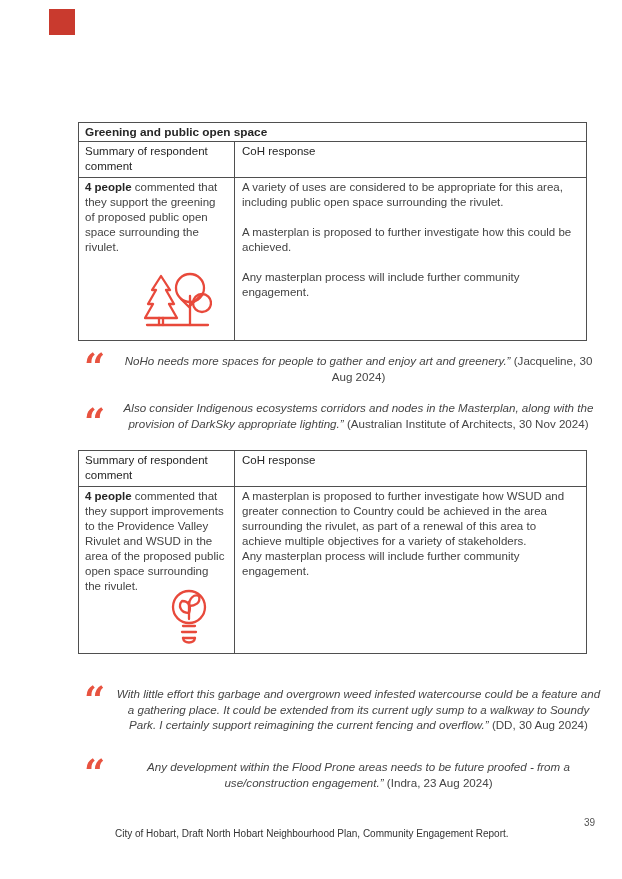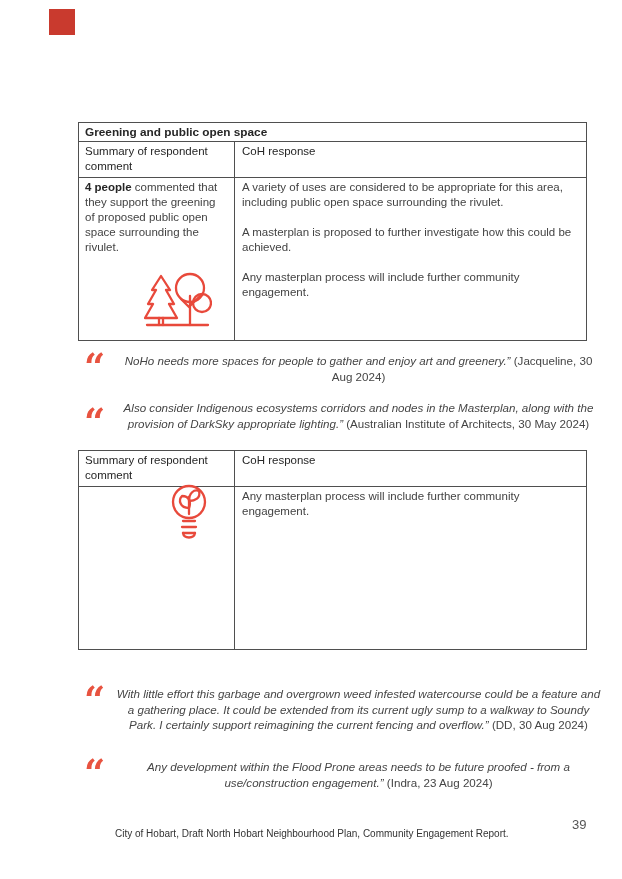--- a/index.html
+++ b/index.html
@@ -28,21 +28,21 @@
   .qmark{
     font-family:"DejaVu Serif", serif;font-weight:bold;color:#e85340;
     font-size:37px;line-height:20px;width:28px;flex-shrink:0;margin-top:4px;letter-spacing:-2px;
   }
   .qtext{margin:0 0 0 3px;width:487px;font-size:11.6px;line-height:15.6px;color:#454545;text-align:center;}
   .qtext i{font-style:italic;}
   .attr{font-style:normal;}
 
   
   .footer-line{position:absolute;left:75px;top:828px;font-size:10px;color:#333333;}
-  .page-number{position:absolute;left:532px;top:817px;font-size:13px;color:#555555;}
+  .page-number{position:absolute;left:544px;top:817px;font-size:10px;color:#555555;}
 
   svg.redicon{stroke:#e8493b;fill:none;stroke-width:2.3;stroke-linecap:round;stroke-linejoin:round;}
 </style>
 </head>
 <body>
 
 <div class="page">
 
   <div class="corner-square"></div>
 
@@ -72,40 +72,42 @@
     </div>
   </section>
 
   <div class="quote" style="top:353px;">
     <span class="qmark">“</span>
     <p class="qtext"><i>NoHo needs more spaces for people to gather and enjoy art and greenery.”</i> <span class="attr">(Jacqueline, 30 Aug 2024)</span></p>
   </div>
 
   <div class="quote" style="top:400px;">
     <span class="qmark" style="margin-top:12px;">“</span>
-    <p class="qtext"><i>Also consider Indigenous ecosystems corridors and nodes in the Masterplan, along with the provision of DarkSky appropriate lighting.”</i> <span class="attr">(Australian Institute of Architects, 30 May 2024)</span></p>
+    <p class="qtext"><i>Also consider Indigenous ecosystems corridors and nodes in the Masterplan, along with the provision of DarkSky appropriate lighting.”</i> <span class="attr">(Australian Institute of Architects, 30 Nov 2024)</span></p>
   </div>
 
   <section class="ctable" style="top:450px;">
     <div class="t-row t-head">
       <div class="col1">Summary of respondent comment</div>
       <div class="col2">CoH response</div>
     </div>
     <div class="t-row t-body">
       <div class="col1">
+        <p><b class="lead">4 people</b><span> commented that they support improvements to the Providence Valley Rivulet and WSUD in the area of the proposed public open space surrounding the rivulet.</span></p>
         <svg class="redicon cell-icon" style="margin:-6px 18px 0 auto;" width="38" height="62" viewBox="0 0 38 62">
           <circle cx="19" cy="19" r="16"></circle>
           <path d="M19 31 L19 14"></path>
           <path d="M19 25 C10 25 8 17 12 13 C20 13 21 20 19 25 Z"></path>
           <path d="M19 18 C19 10 24 6 29 8 C31 15 25 18 19 18 Z"></path>
           <path d="M13 38 L25 38 M12 44 L26 44 M13 50 L25 50"></path>
           <path d="M13 50 C14 56 24 56 25 50"></path>
         </svg>
       </div>
       <div class="col2">
+        <p>A masterplan is proposed to further investigate how WSUD and greater connection to Country could be achieved in the area surrounding the rivulet, as part of a renewal of this area to achieve multiple objectives for a variety of stakeholders.</p>
         <p>Any masterplan process will include further community engagement.</p>
       </div>
     </div>
   </section>
 
   <div class="quote" style="top:686px;">
     <span class="qmark">“</span>
     <p class="qtext"><i>With little effort this garbage and overgrown weed infested watercourse could be a feature and a gathering place. It could be extended from its current ugly sump to a walkway to Soundy Park. I certainly support reimagining the current fencing and overflow.”</i> <span class="attr">(DD, 30 Aug 2024)</span></p>
   </div>
 

